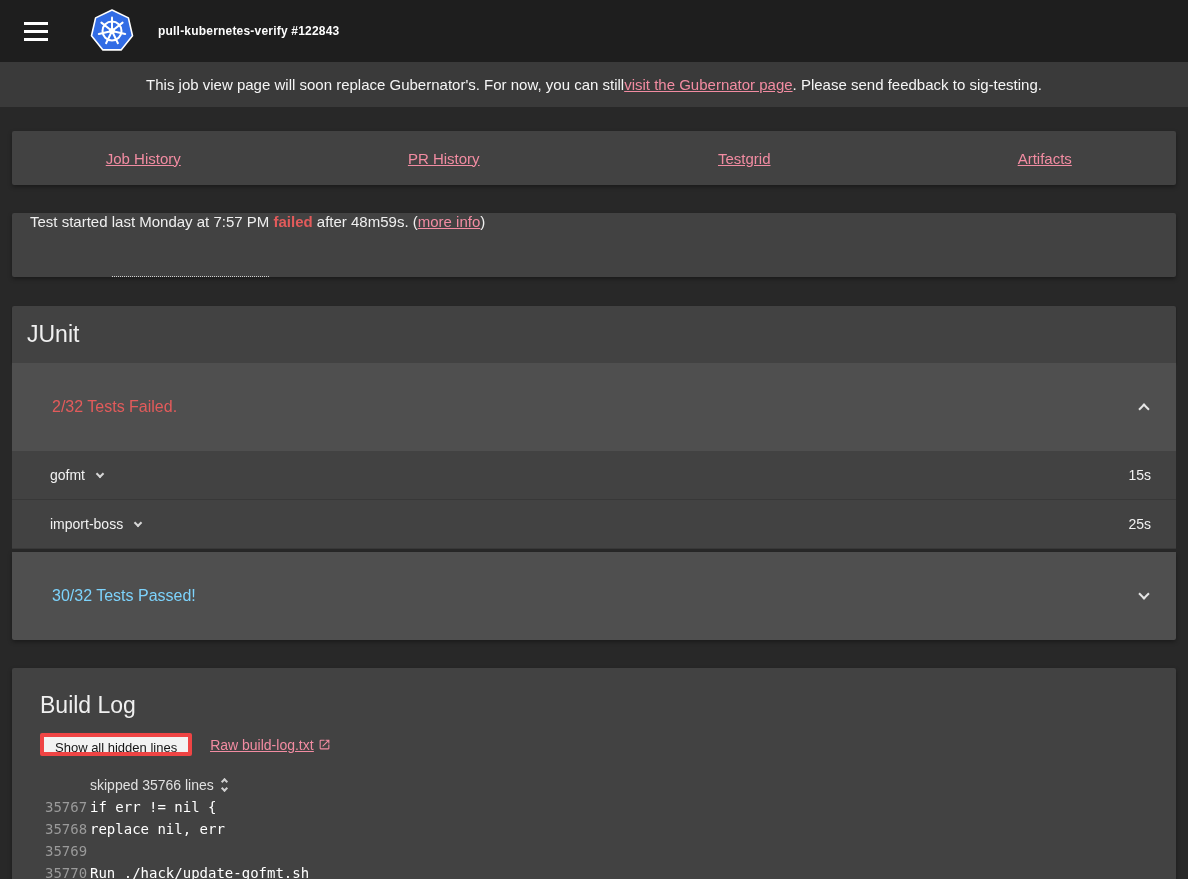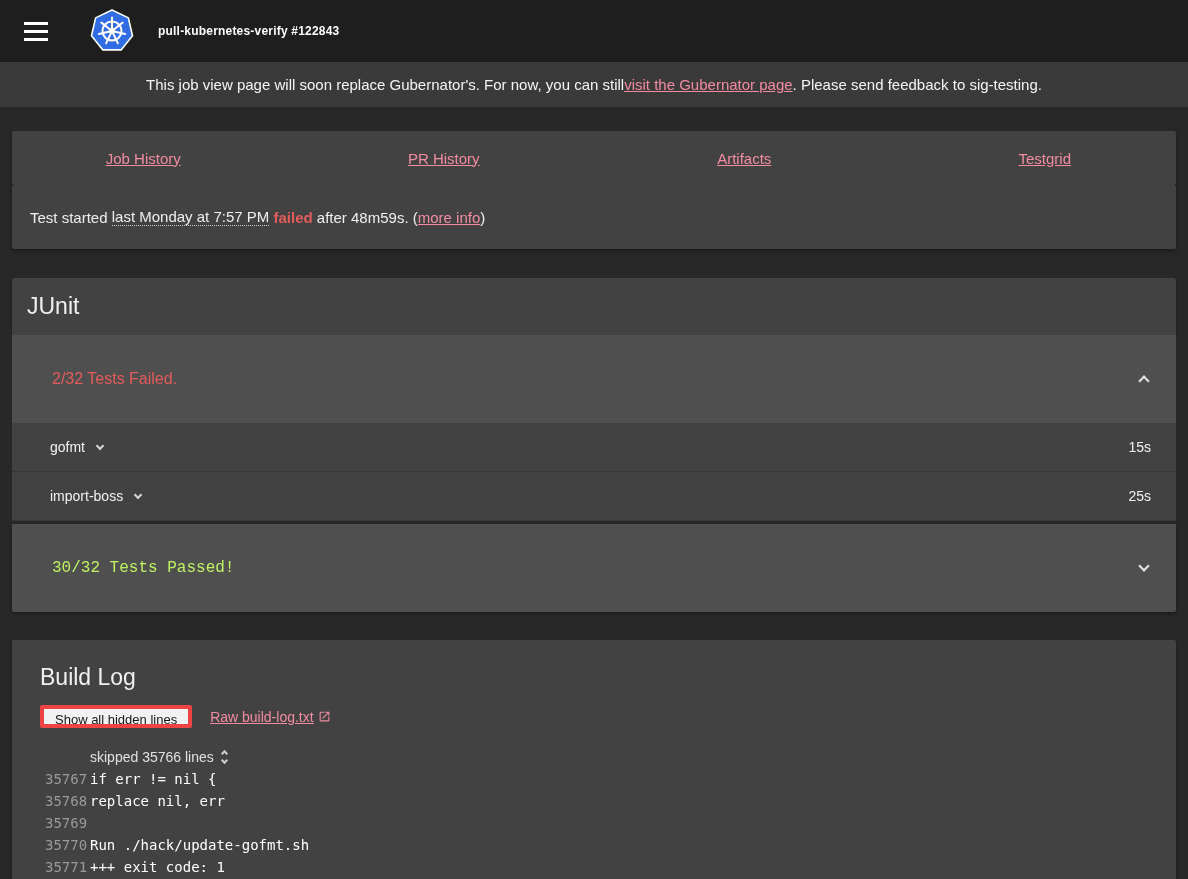--- a/index.html
+++ b/index.html
@@ -25,32 +25,32 @@
     font-size:15px; color:#f5f5f5;
   }
   a.pink { color:#f28ca2; text-decoration:underline; cursor:pointer; }
   
   .card {
     margin:0 12px; border-radius:2px; background:#424242;
     box-shadow:0 2px 4px rgba(0,0,0,.35);
   }
   .nav-card { margin-top:24px; height:54px; display:flex; align-items:center;gap:38px; }
   .nav-card a { flex:1; text-align:center; font-size:15px; }
-  .status-card { height:64px; display:flex; align-items:center; padding:0 18px; font-size:15px; color:#efefef; }
+  .status-card { margin-top:28px; height:64px; display:flex; padding:0 18px; font-size:15px; color:#efefef; }
   .dotted { border-bottom:1px dotted #cfcfcf; cursor:help; }
   .failed-text { color:#e35b5b; font-weight:bold; }
   
   .junit-card { margin-top:29px; background:transparent; box-shadow:none; }
   .junit-header { background:#424242; border-radius:2px 2px 0 0; height:57px; display:flex; align-items:center;
     padding:0 15px; font-size:23px; color:#f0f0f0; box-shadow:0 1px 2px rgba(0,0,0,.4); }
   .panel-summary { background:#4f4f4f; height:88px; display:flex; align-items:center;
     padding:0 28px 0 40px; font-size:16px; cursor:pointer; position:relative; }
   .panel-summary .spacer { flex:1; }
   .fail-color { color:#e35b5b; }
-  .pass-color { color:#bef264;font-family:Liberation Mono, monospace; }
+  .pass-color { color:#7dd3fc; }
   .test-rows { background:#424242; }
   .test-row { height:49px; display:flex; align-items:center; padding:0 25px 0 38px;
     border-bottom:1px solid #383838; font-size:14px; color:#f2f2f2; cursor:pointer; }
   .test-row .name { margin-right:12px; }
   .test-row .spacer { flex:1; }
   .duration { font-size:14px; color:#f2f2f2; }
   .passed-panel { margin-top:3px; border-radius:0 0 2px 2px; box-shadow:0 2px 4px rgba(0,0,0,.35); }
   
   .chev { display:inline-block; width:8px; height:8px; border-style:solid;
     border-width:0 2px 2px 0; border-color:#e6e6e6; }
@@ -106,22 +106,22 @@
 
 <div class="banner">
   <span>This job view page will soon replace Gubernator's. For now, you can still </span>
     <a class="pink">visit the Gubernator page</a>
     <span>. Please send feedback to sig-testing.</span>
 </div>
 
 <nav class="card nav-card">
   <a class="pink">Job History</a>
   <a class="pink">PR History</a>
+  <a class="pink">Testgrid</a>
   <a class="pink">Artifacts</a>
-  <a class="pink">Testgrid</a>
 </nav>
 
 <div class="card status-card">
   <span>Test started </span>&nbsp;<span class="dotted">last Monday at 7:57 PM</span>&nbsp;<span class="failed-text">failed</span>&nbsp;<span> after 48m59s. (</span><a class="pink">more info</a><span>)</span>
 </div>
 
 <section class="card junit-card">
   <div class="junit-header">JUnit</div>
 
   <div class="panel-summary">

